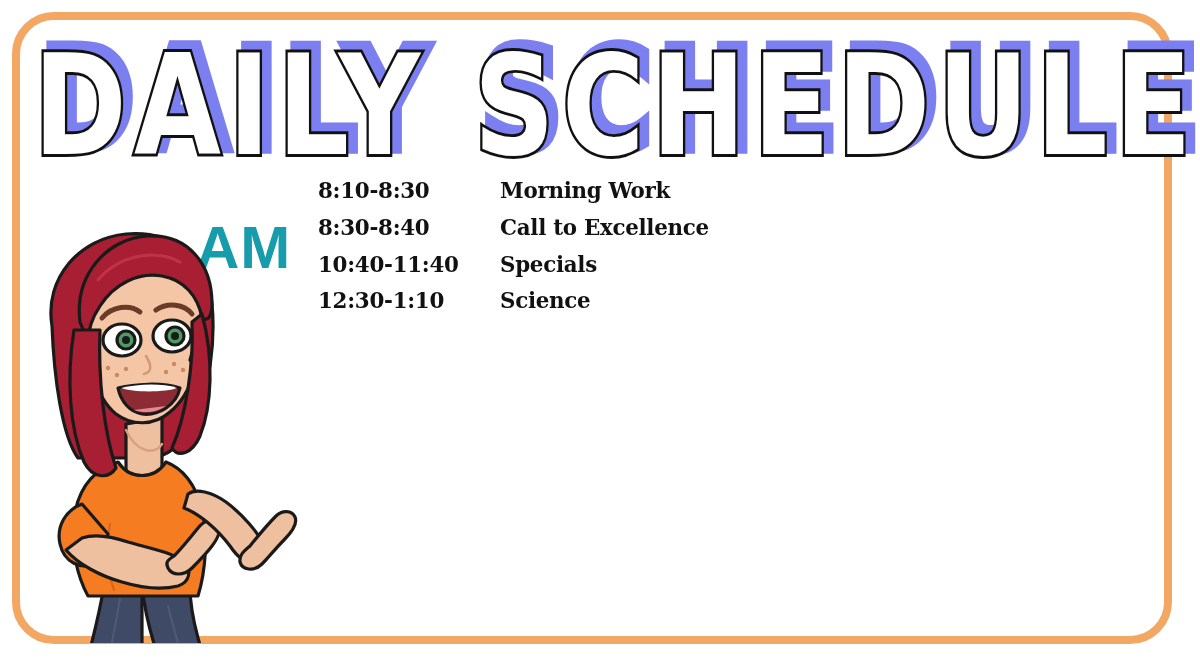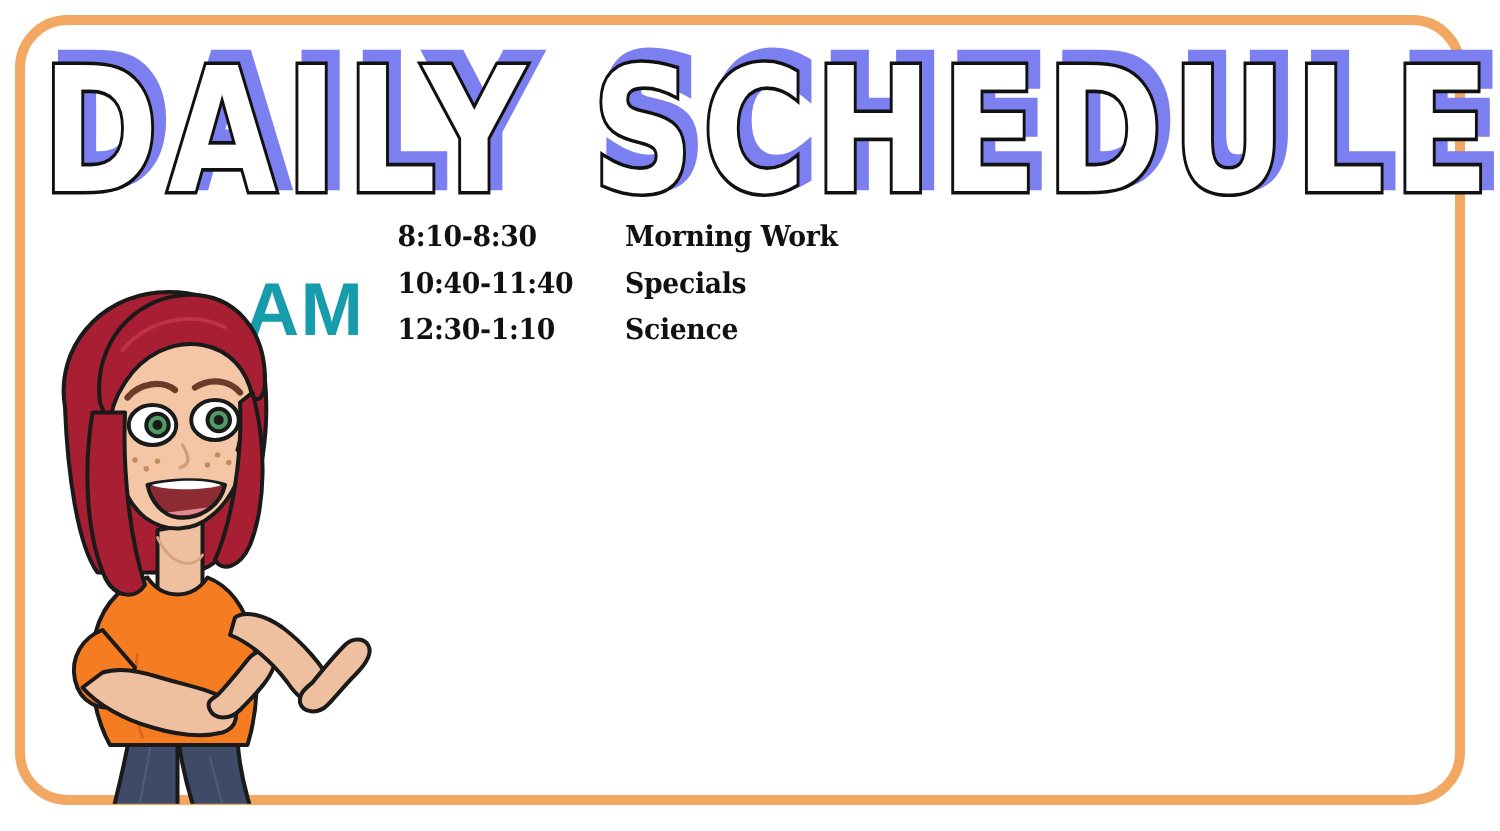--- a/index.html
+++ b/index.html
@@ -233,20 +233,24 @@
       </g>
     </svg>
   </div>
 
   <div class="schedule">
     <div class="row">
       <span class="time">8:10-8:30</span>
       <span class="activity">Morning Work</span>
     </div>
     <div class="row">
+      <span class="time">8:30-8:40</span>
+      <span class="activity">Call to Excellence</span>
+    </div>
+    <div class="row">
       <span class="time">10:40-11:40</span>
       <span class="activity">Specials</span>
     </div>
     <div class="row">
       <span class="time">12:30-1:10</span>
       <span class="activity">Science</span>
     </div>
   </div>
 
 </div>

